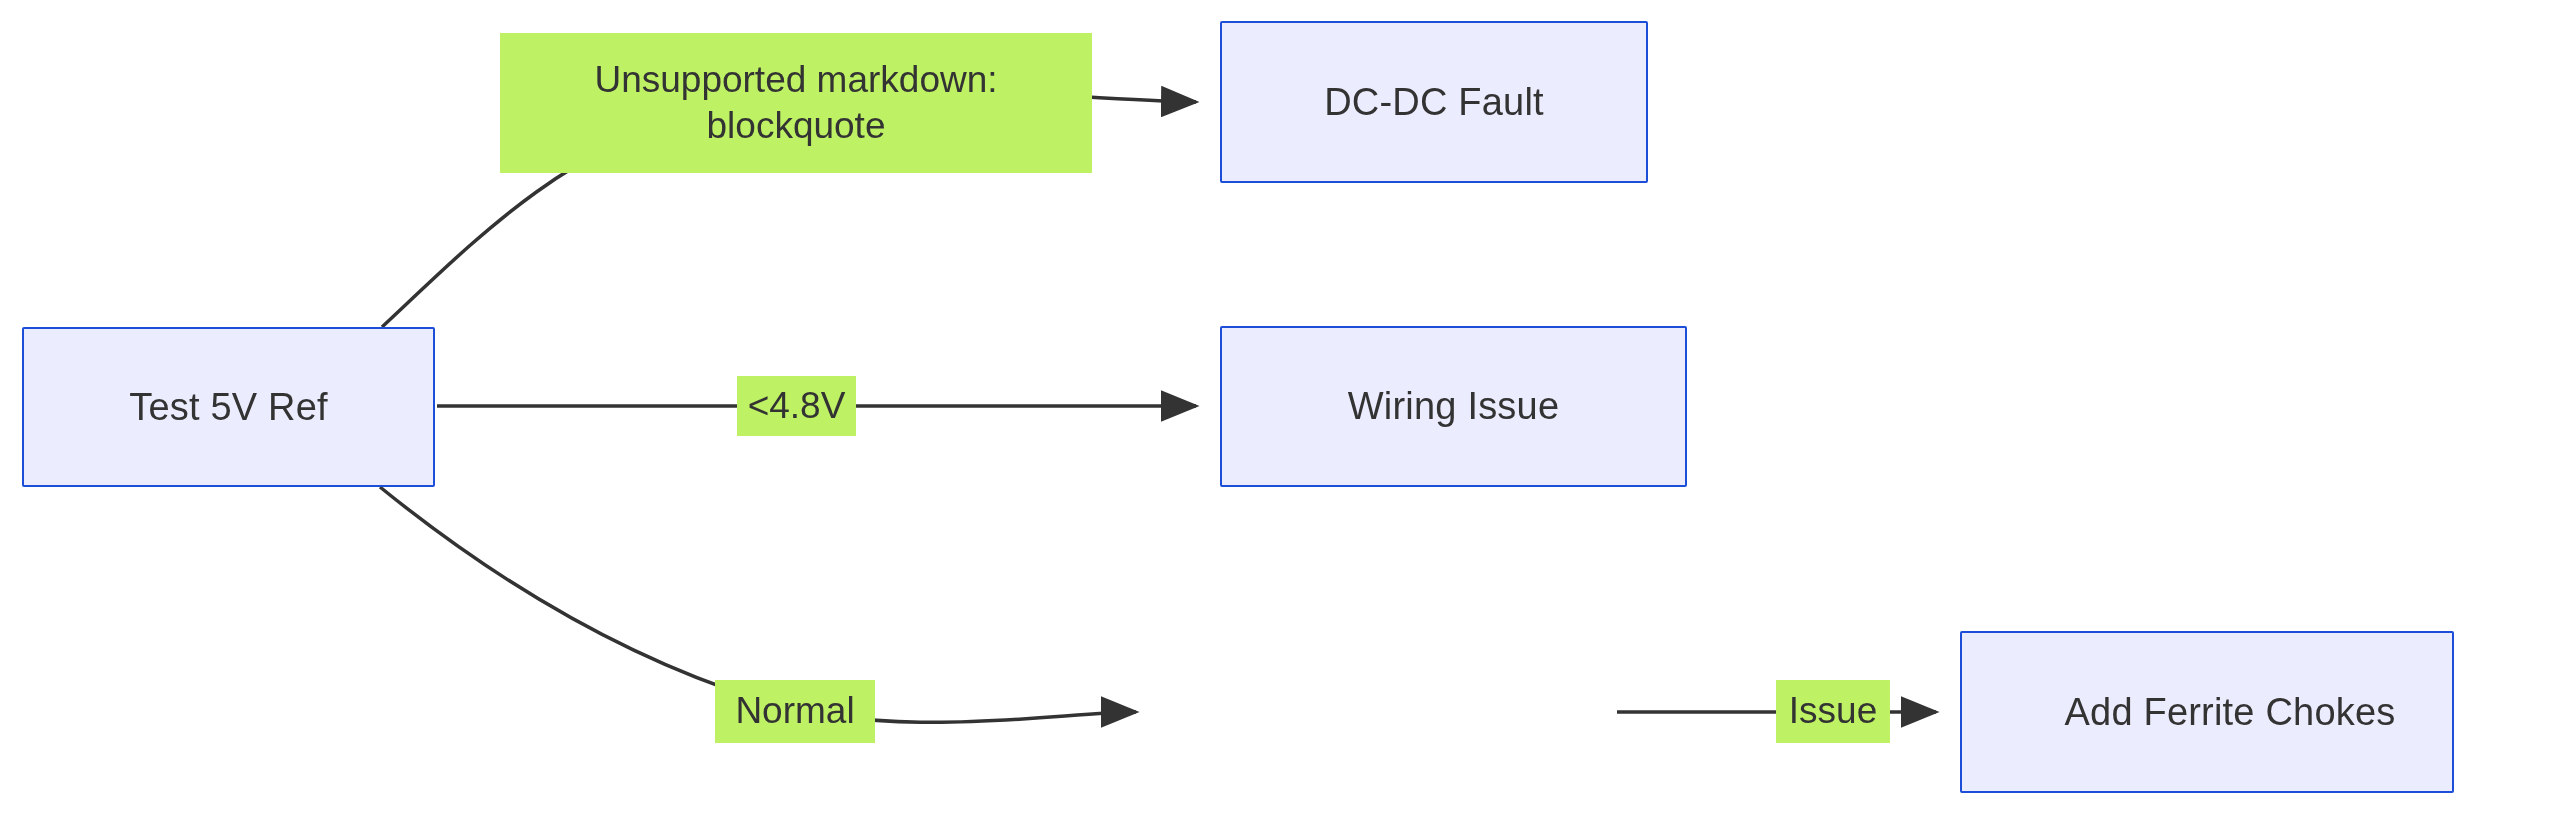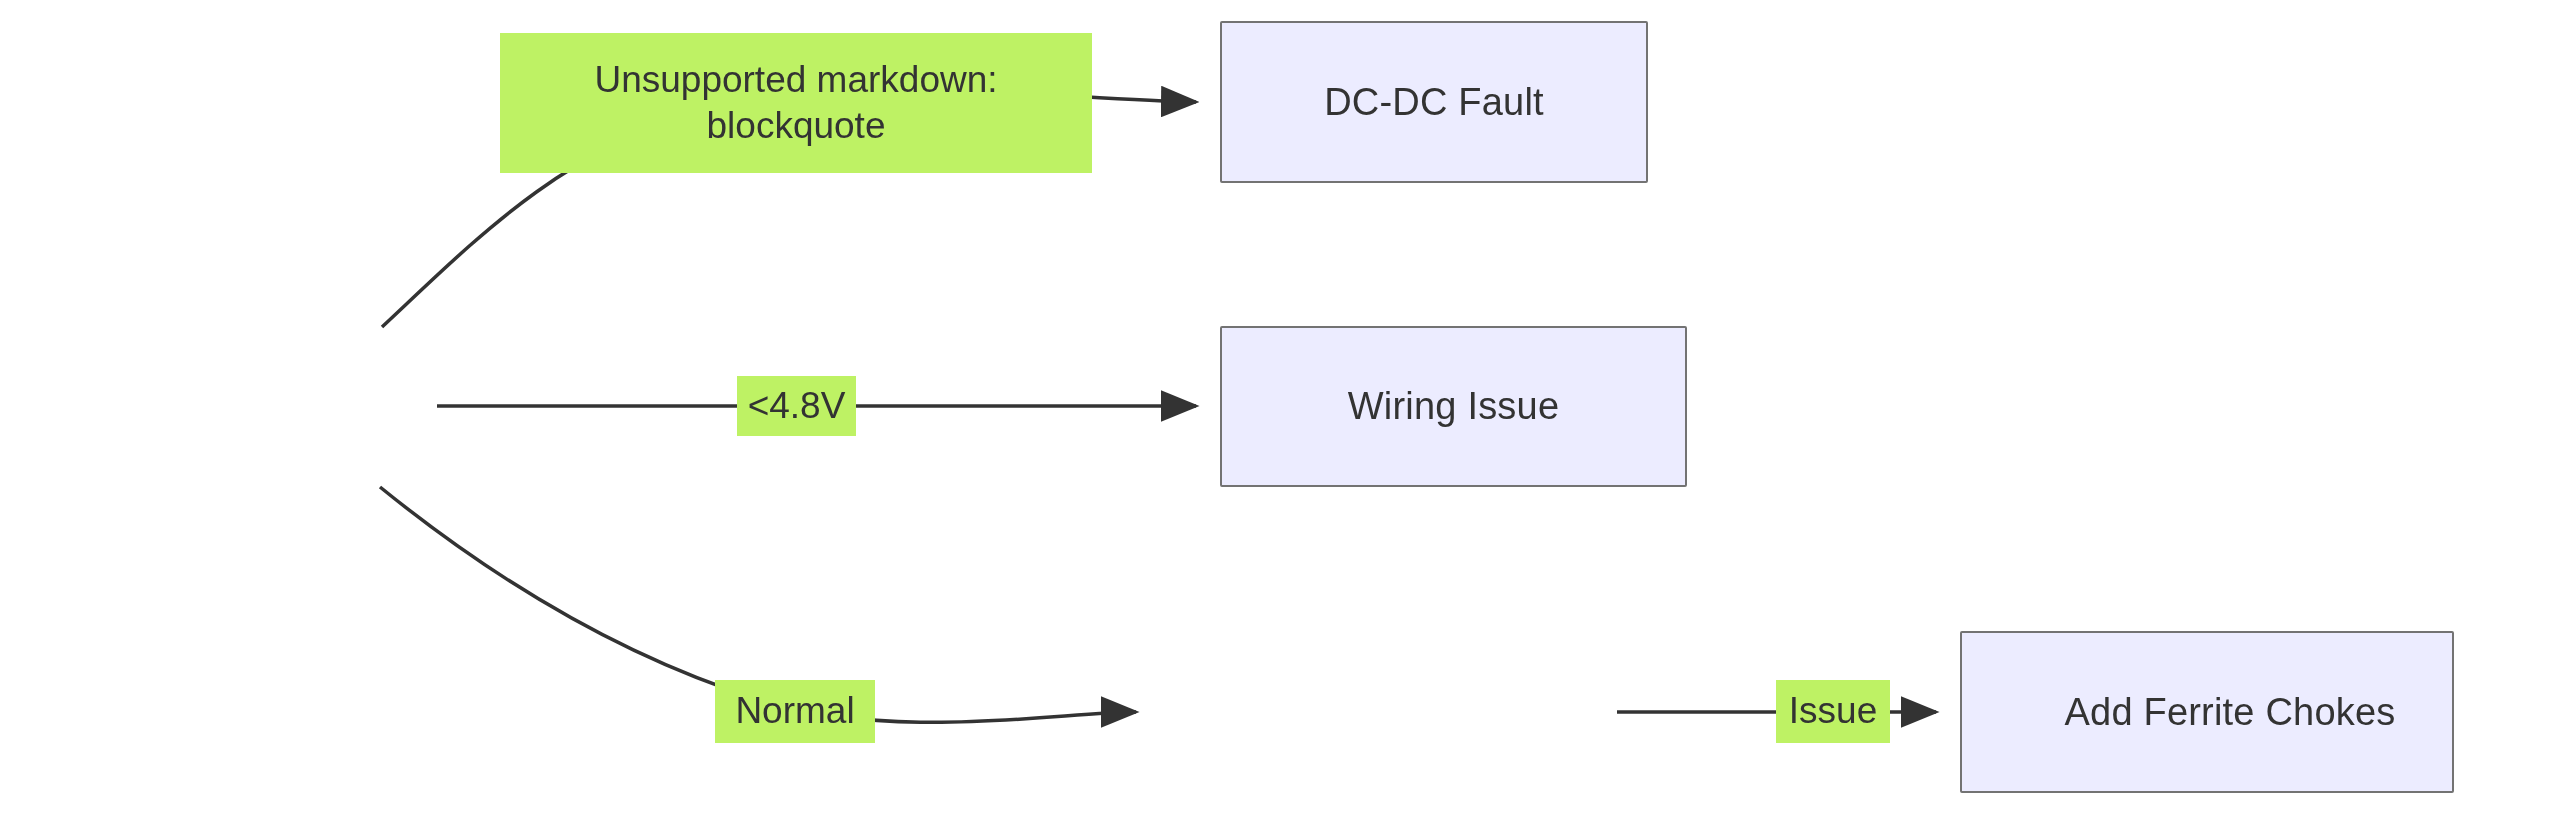--- a/index.html
+++ b/index.html
@@ -24,21 +24,21 @@
     top: 0;
     left: 0;
     width: 2560px;
     height: 814px;
     pointer-events: none;
   }
   .node {
     position: absolute;
     box-sizing: border-box;
     background: #ececff;
-    border: 2px solid #737373;
+    border: 2px solid #1d4ed8;
     border-radius: 2px;
     display: flex;
     align-items: center;
     justify-content: center;
     color: #333333;
     font-size: 38px;
     font-family: "Liberation Sans", sans-serif;
     letter-spacing: 0.2px;
     white-space: nowrap;
   }
@@ -76,20 +76,23 @@
 
     <path d="M 382,327 C 470,245 560,150 700,112 C 860,70 1060,100 1196,102" fill="none" stroke="#333333" stroke-width="3.5" marker-end="url(#arrowhead)"></path>
 
     <path d="M 437,406 L 1196,406" fill="none" stroke="#333333" stroke-width="3.5" marker-end="url(#arrowhead)"></path>
 
     <path d="M 380,487 C 470,560 600,650 760,700 C 900,742 1060,712 1136,712" fill="none" stroke="#333333" stroke-width="3.5" marker-end="url(#arrowhead)"></path>
 
     <path d="M 1617,712 L 1936,712" fill="none" stroke="#333333" stroke-width="3.5" marker-end="url(#arrowhead)"></path>
   </svg>
 
+  <div class="node" style="left:22px; top:327px; width:413px; height:160px;">
+    <span>Test 5V Ref</span>
+  </div>
 
   <div class="node" style="left:1220px; top:21px; width:428px; height:162px;">
     <span>DC-DC Fault</span>
   </div>
 
   <div class="node" style="left:1220px; top:326px; width:467px; height:161px;">
     <span>Wiring Issue</span>
   </div>
 
 

